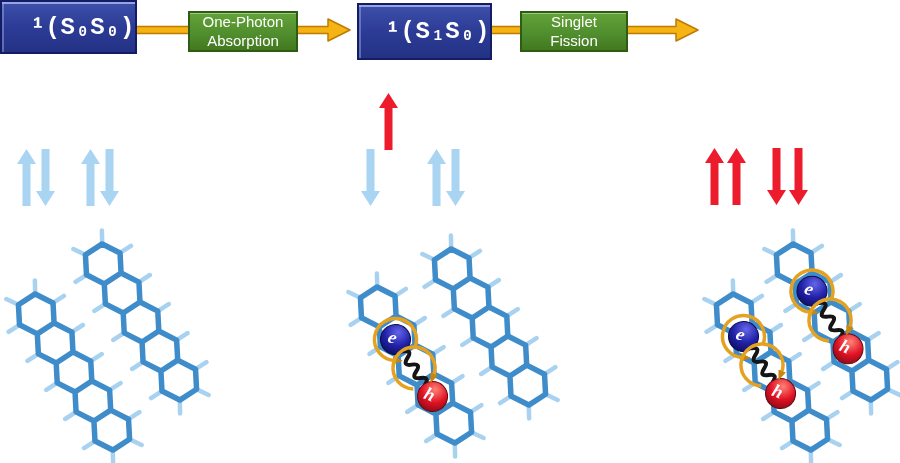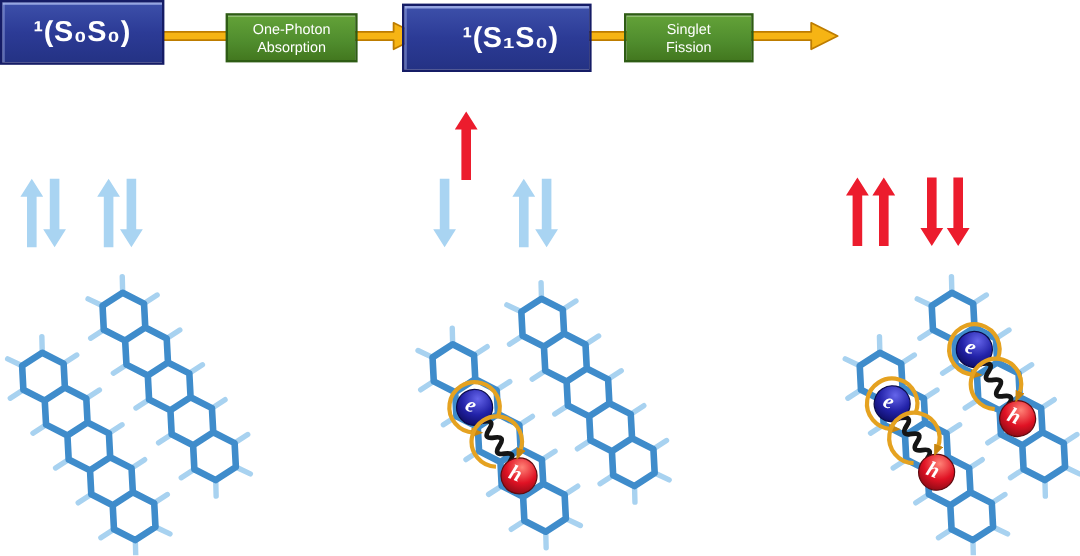--- a/index.html
+++ b/index.html
@@ -14,29 +14,29 @@
   
   .wavy{fill:none;stroke:#151515;stroke-width:4;stroke-linecap:round;}
   .arc{fill:none;stroke:var(--coupling-arc,#e5a220);stroke-width:3.5;}
   .esph{fill:url(#eGrad);stroke:#0b0b4a;stroke-width:1;}
   .hsph{fill:url(#hGrad);stroke:#600a10;stroke-width:1;}
   .plab{fill:#fff;font-family:"Liberation Serif","DejaVu Serif",serif;
         font-style:italic;font-weight:600;font-size:18px;text-anchor:middle;}
 
   .flowArrow{fill:var(--flow-arrow,#f6b414);stroke:#bd7c00;stroke-width:1.5;stroke-linejoin:round;}
 
-  .state-box{position:absolute;display:flex;align-items:center;justify-content:center;
+  .state-box{position:absolute;display:flex;align-items:center;justify-content:flex-end;
     background:linear-gradient(180deg,#3d50aa 0%,var(--state-box,#2c3b96) 50%,#243284 100%);
     border:2px solid #151c66;
     box-shadow:inset 0 2px 0 rgba(165,180,235,.85), inset 2px 0 0 rgba(165,180,235,.45);
-    color:#fff;font-weight:bold;font-size:24px;letter-spacing:.5px;}
+    color:#fff;font-weight:bold;font-size:24px;letter-spacing:.5px;font-family:Liberation Mono, monospace;}
   .process-box{position:absolute;display:flex;flex-direction:column;align-items:center;justify-content:center;
     background:linear-gradient(180deg,#63a238 0%,var(--process-box,#4f8c2d) 60%,#43781f 100%);
     border:2px solid #2e5c14;box-shadow:inset 0 1px 0 rgba(220,240,200,.5);
-    color:#fff;font-size:12px;line-height:1.25;text-align:center;}
+    color:#fff;font-size:15px;line-height:1.25;text-align:center;}
 </style>
 </head>
 <body>
 
 <div class="canvas">
 
   <svg class="gfx" width="900" height="463" viewBox="0 0 900 463">
     <defs>
       <g id="pentacene">
         <path class="hbond" d="M-69.3,-20 V-33 M-34.6,-20 V-33 M0,-20 V-33 M34.6,-20 V-33 M69.3,-20 V-33
@@ -122,21 +122,21 @@
         <path class="arc" marker-end="url(#goldArrow)" d="M17.2,12 A21 21 0 1 1 17.2,-12"></path>
         <text class="plab" transform="translate(-34,6) rotate(-35)">e</text>
         <text class="plab" transform="translate(34,6) rotate(-35)">h</text>
       </g>
     </g>
   </svg>
 
   <div class="state-box" style="left:0;top:5;width:133px;height:50px;">
     <span>¹(S₀S₀)</span>
   </div>
-  <div class="state-box" style="left:335px;top:3px;width:131px;height:53px;padding-left:23px;">
+  <div class="state-box" style="left:357px;top:3px;width:131px;height:53px;">
     <span>¹(S₁S₀)</span>
   </div>
 
   <div class="process-box" style="left:188px;top:11px;width:106px;height:37px;">
     <span>One-Photon</span>
     <span>Absorption</span>
   </div>
   <div class="process-box" style="left:520px;top:11px;width:104px;height:37px;">
     <span>Singlet</span>
     <span>Fission</span>

